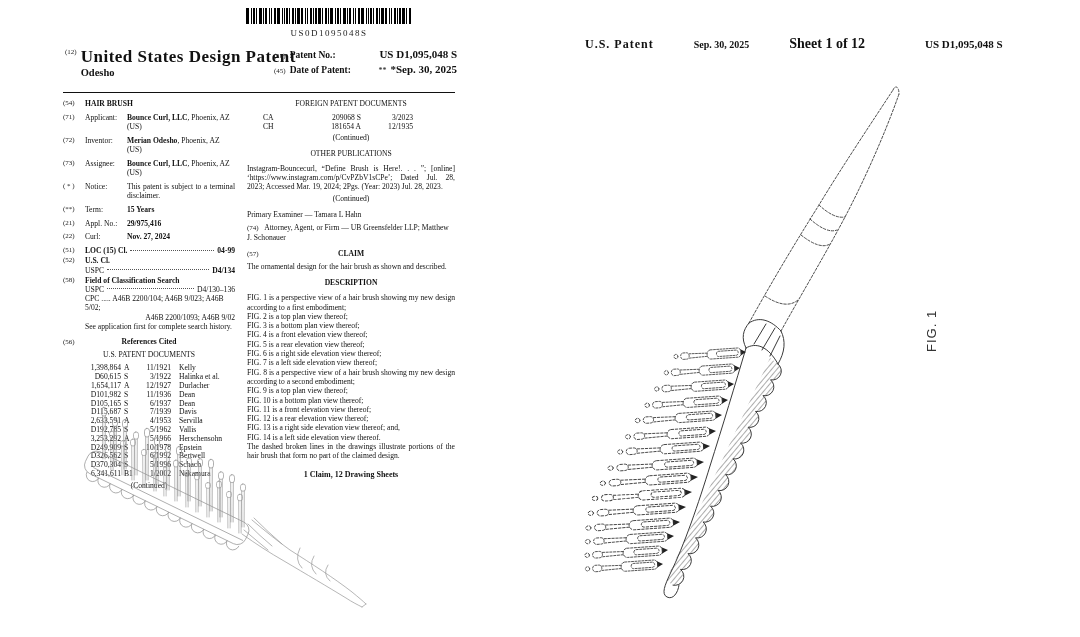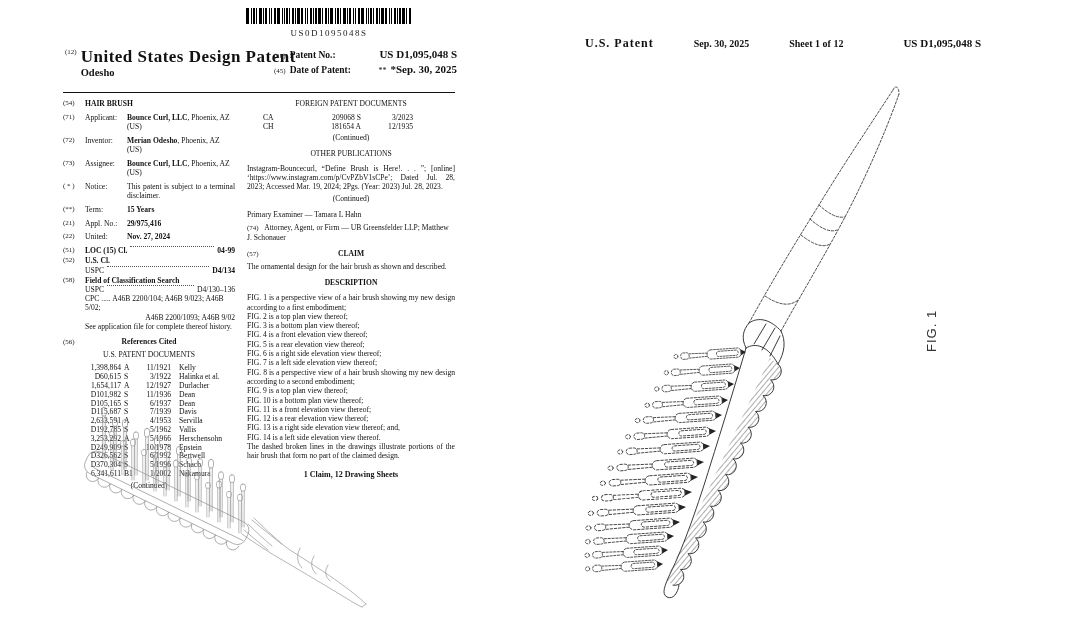--- a/index.html
+++ b/index.html
@@ -33,21 +33,21 @@
   .col-l{width:172px;margin-right:12px}
   .col-r{width:208px}
   .b{font-weight:bold}
   .i{}
   .row{display:flex;margin-bottom:4.6px}
   .row .code{width:20px;flex:none;font-size:7px;margin-right:2px}
   .row .lbl{width:42px;flex:none}
   .row .val{flex:1}
   .tight{margin-bottom:1px}
   .lead{flex:1;border-bottom:1px dotted #555;margin:0 3px 1.5px 3px;min-width:8px}
-  .flexline{display:flex;align-items:flex-start}
+  .flexline{display:flex;align-items:center}
   .right{text-align:right}
   .just{text-align:justify}
   .center{text-align:center}
 
   
   .center-head{position:relative;text-align:center;margin:6px 0 4px 0}
   .center-head .code{position:absolute;left:0;top:1px}
   .reftable{margin-left:10px}
   .refrow{display:flex;line-height:8.8px}
   .refrow .n{width:48px;text-align:right}
@@ -62,21 +62,21 @@
 
   .pubs{margin-top:1px}
   .dline{line-height:9.3px}
   .para{margin-bottom:4px}
   .footerline{text-align:center;font-weight:bold;margin-top:9px;font-size:8px}
 
   
   .sh-head{position:absolute;left:45px;top:36px;width:450px;display:flex;align-items:baseline}
   .sh-title{font-size:12px;font-weight:bold;letter-spacing:1px}
   .sh-date{font-size:10px;font-weight:bold;margin-left:40px}
-  .sh-sheet{font-size:10px;font-weight:bold;margin-left:40px}
+  .sh-sheet{font-size:14px;font-weight:bold;margin-left:40px}
   .sh-no{font-size:11px;font-weight:bold;margin-left:60px}
 
   .figlabel{position:absolute;left:924px;top:352px;transform:rotate(-90deg);
             transform-origin:0 0;font-family:"Liberation Sans",sans-serif;
             font-size:13px;color:#333;letter-spacing:1px;white-space:nowrap}
 
   
   svg.fig{position:absolute;left:0;top:0;pointer-events:none}
   .sol{fill:none;stroke:#3a3a3a;stroke-width:1;stroke-linecap:round}
   .dsh{fill:none;stroke:#3a3a3a;stroke-width:.9;stroke-dasharray:2.4 1.7;stroke-linecap:round}
@@ -150,21 +150,21 @@
         <span class="lbl">Term:</span>
         <span class="val b">15 Years</span>
       </div>
       <div class="row">
         <span class="code">(21)</span>
         <span class="lbl">Appl. No.:</span>
         <span class="val b">29/975,416</span>
       </div>
       <div class="row">
         <span class="code">(22)</span>
-        <span class="lbl">United:</span>
+        <span class="lbl">Curl:</span>
         <span class="val b">Nov. 27, 2024</span>
       </div>
       <div class="row tight">
         <span class="code">(51)</span>
         <span class="val flexline">
             <span class="b">LOC (15) Cl.</span>
             <span class="lead"></span>
             <span class="b">04-99</span>
           </span>
       </div>
@@ -183,21 +183,21 @@
         <span class="code">(58)</span>
         <span class="val">
           <div class="b">Field of Classification Search</div>
           <div class="flexline">
               <span>USPC</span>
               <span class="lead"></span>
               <span>D4/130–136</span>
             </div>
           <div>CPC ..... A46B 2200/104; A46B 9/023; A46B 5/02;</div>
           <div class="right">A46B 2200/1093; A46B 9/02</div>
-          <div>See application file for complete thereof history.</div>
+          <div>See application first for complete search history.</div>
         </span>
       </div>
 
       <div class="center-head">
         <span class="code">(56)</span>
         <span class="b">References Cited</span>
       </div>
       <div class="center" style="margin-bottom:5px">U.S. PATENT DOCUMENTS</div>
 
       <div class="reftable">

